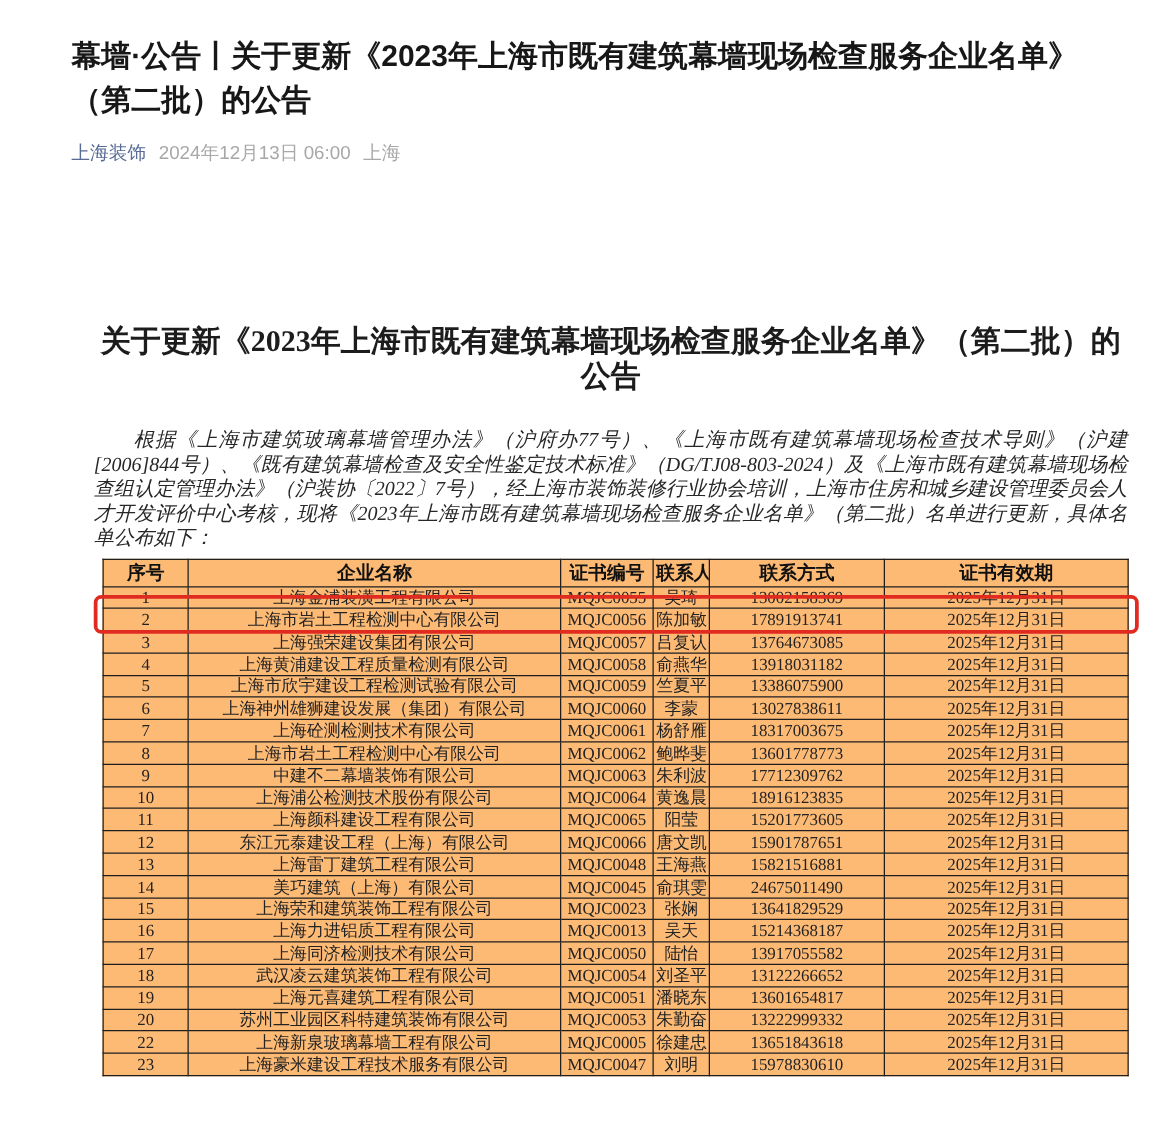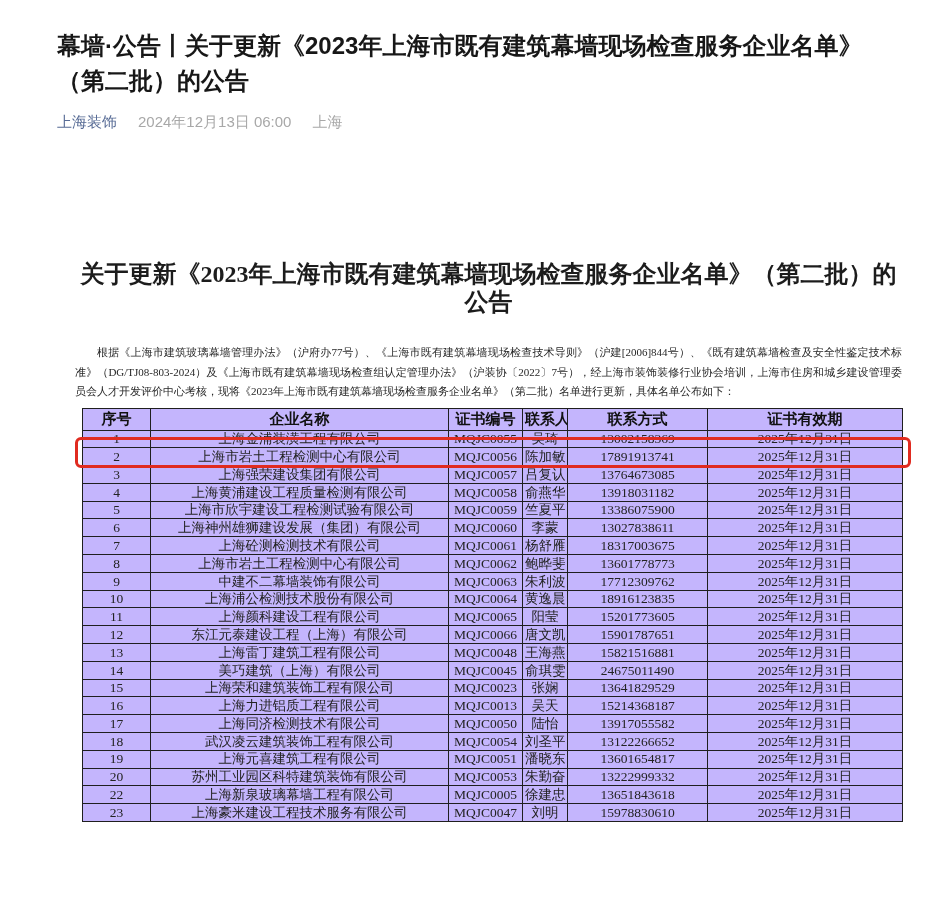--- a/index.html
+++ b/index.html
@@ -18,21 +18,21 @@
     font-size: 24px;
     line-height: 35px;
     font-weight: 700;
     color: #171717;
   }
   .byline {
     margin: 15px 0 0 57px;
     font-size: 15px;
     display: flex;
     align-items: center;
-    gap: 21px;
+    gap: 10px;
     white-space: nowrap;
   }
   .byline .account { color: #576b95; cursor: pointer; }
   .byline .meta    { color: #a8a8a8; }
   
   .scan {
     margin-top: 128px;
     padding: 0 38px 0 75px;
     font-family: "Liberation Serif", serif;
     color: #242424;
@@ -40,37 +40,38 @@
   .doc-heading {
     margin: 0;
     font-size: 24px;
     line-height: 28px;
     font-weight: 700;
     text-align: center;
     color: #1c1c1c;
   }
   .doc-paragraph {
     margin: 27px 0 0 0;
-    font-size: 11px;
+    font-size: 16px;
     line-height: 19.5px;
     text-align: justify;
     text-indent: 2em;
     color: #272727;
+    font-style: italic;
   }
   
   .table-wrap {
     position: relative;
     margin: 6px 0 0 7px;
     width: 822px;
   }
   table.company-table {
     border-collapse: collapse;
     table-layout: fixed;
     width: 820px;
-    background: #c4b5fd;
+    background: #fdba74;
     padding-left: 24px;
   }
   table.company-table th,
   table.company-table td {
     border: 1.5px solid #1f1f1f;
     padding: 0 2px;
     text-align: center;
     overflow: hidden;
     white-space: nowrap;
   }

